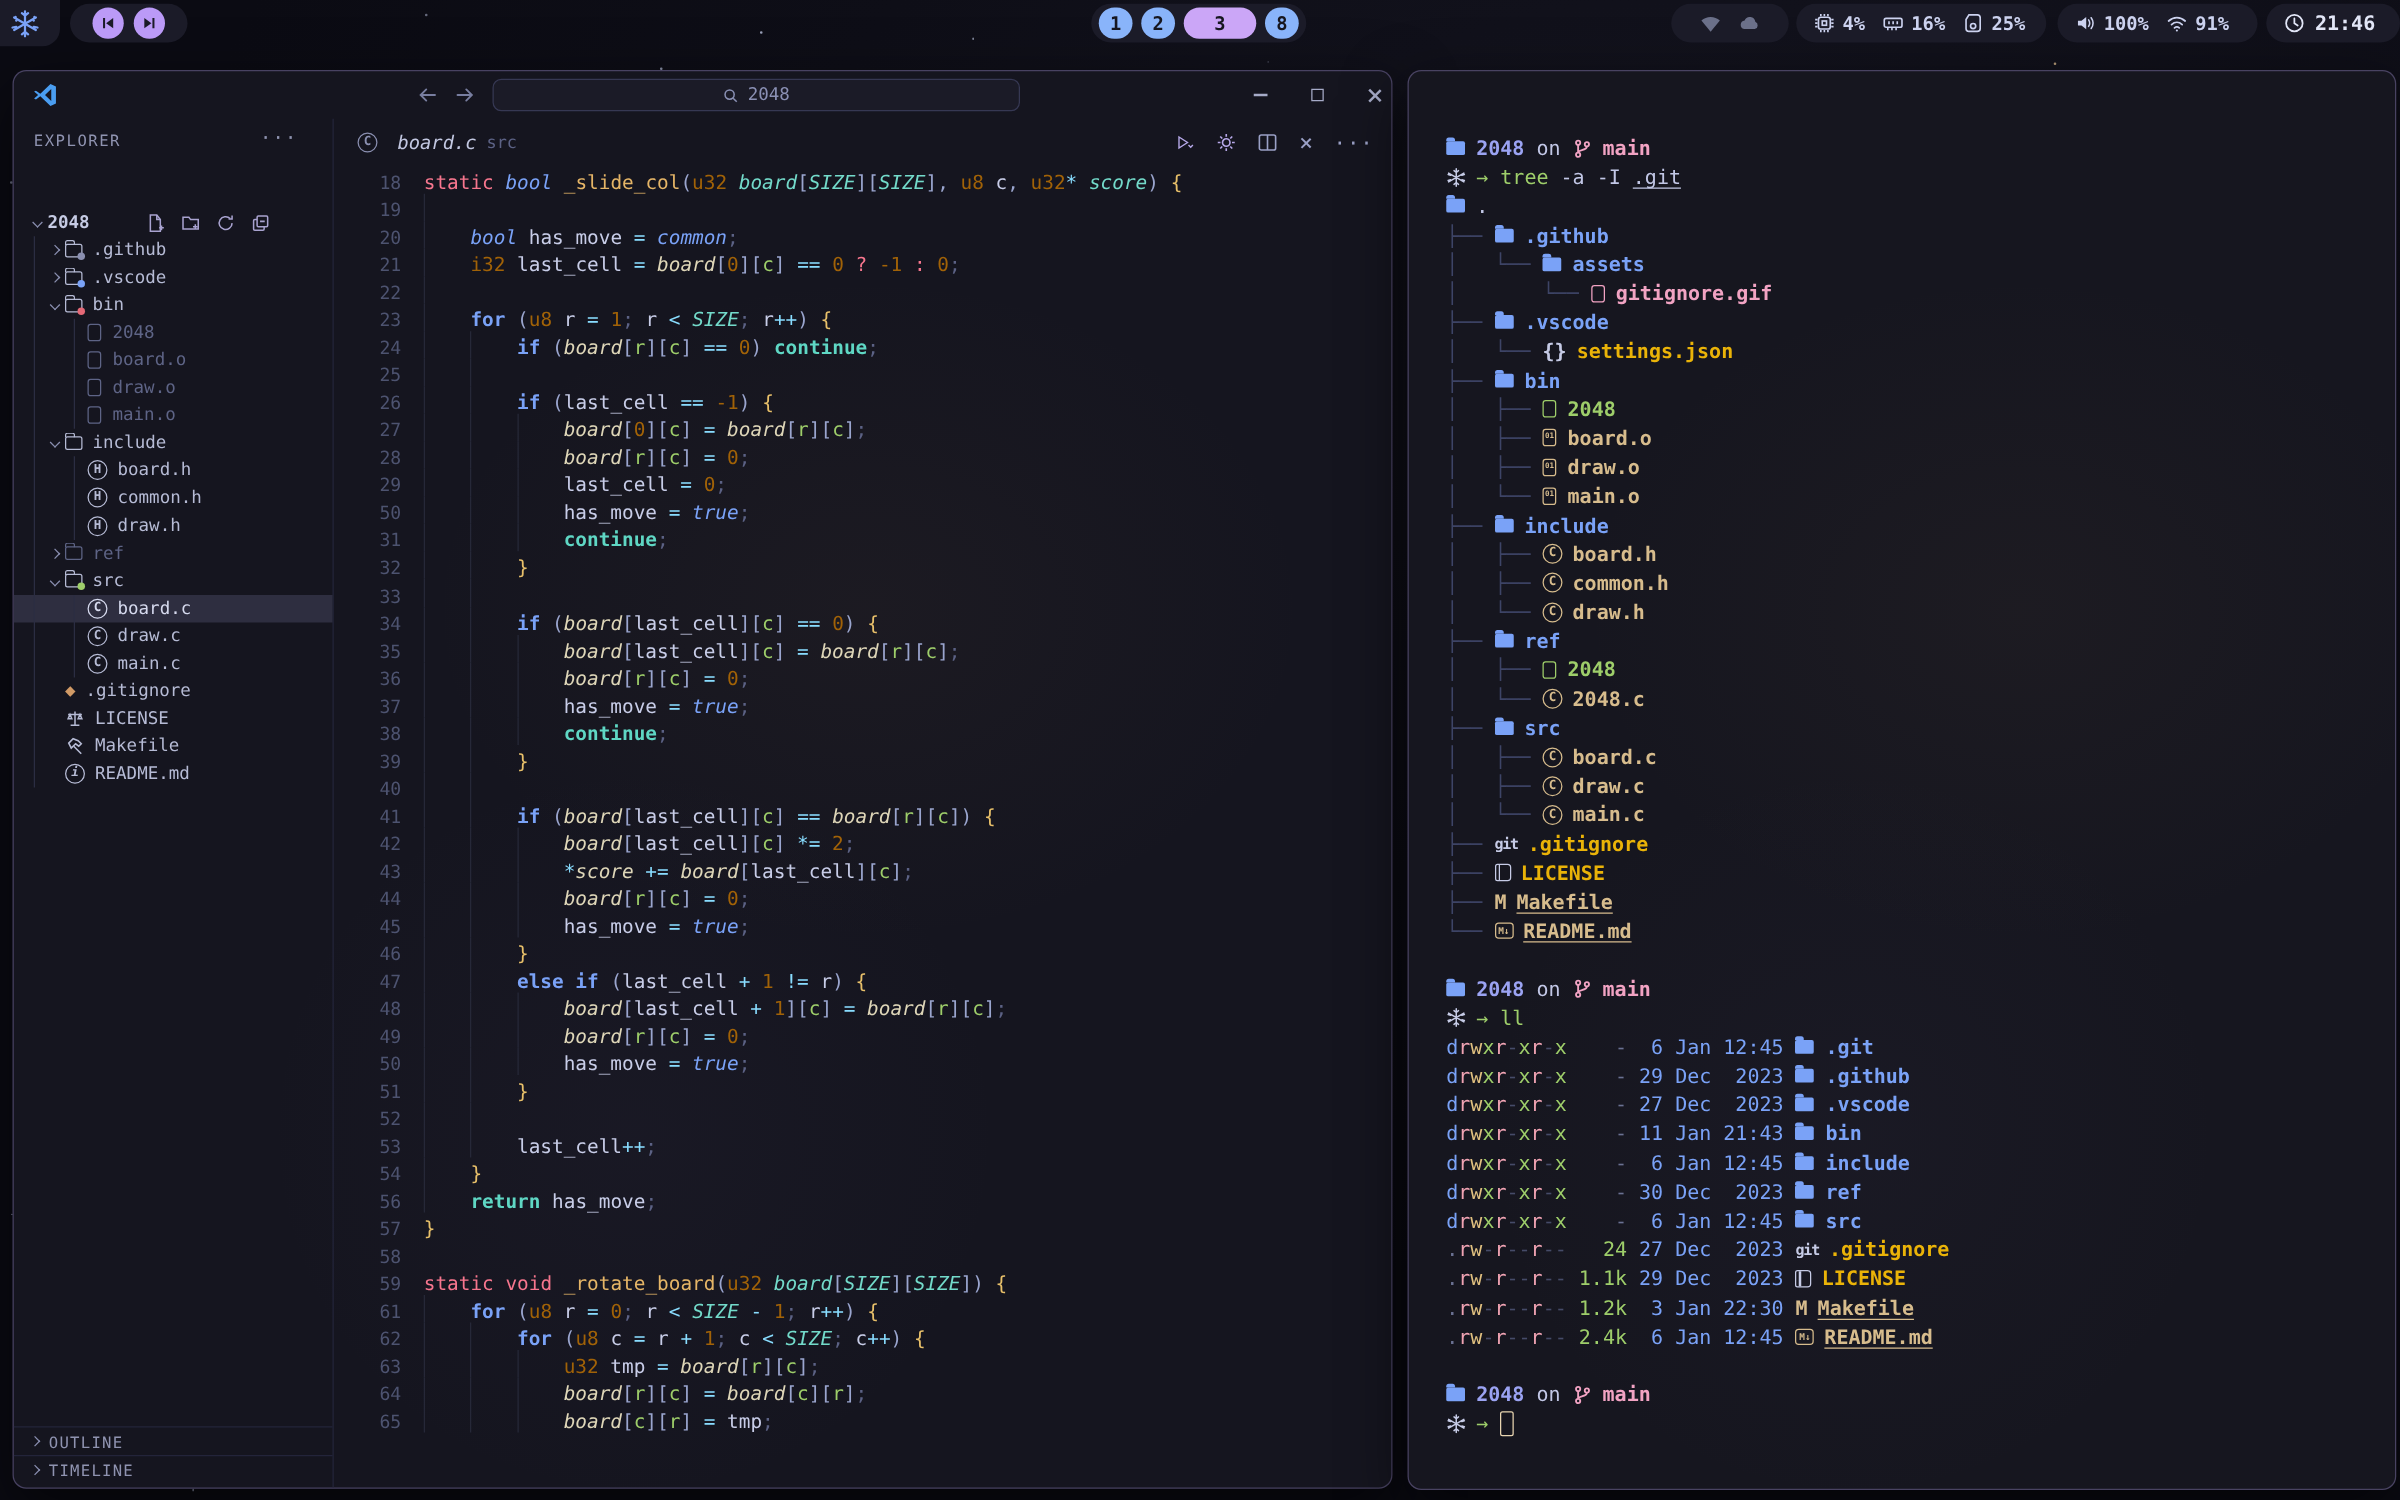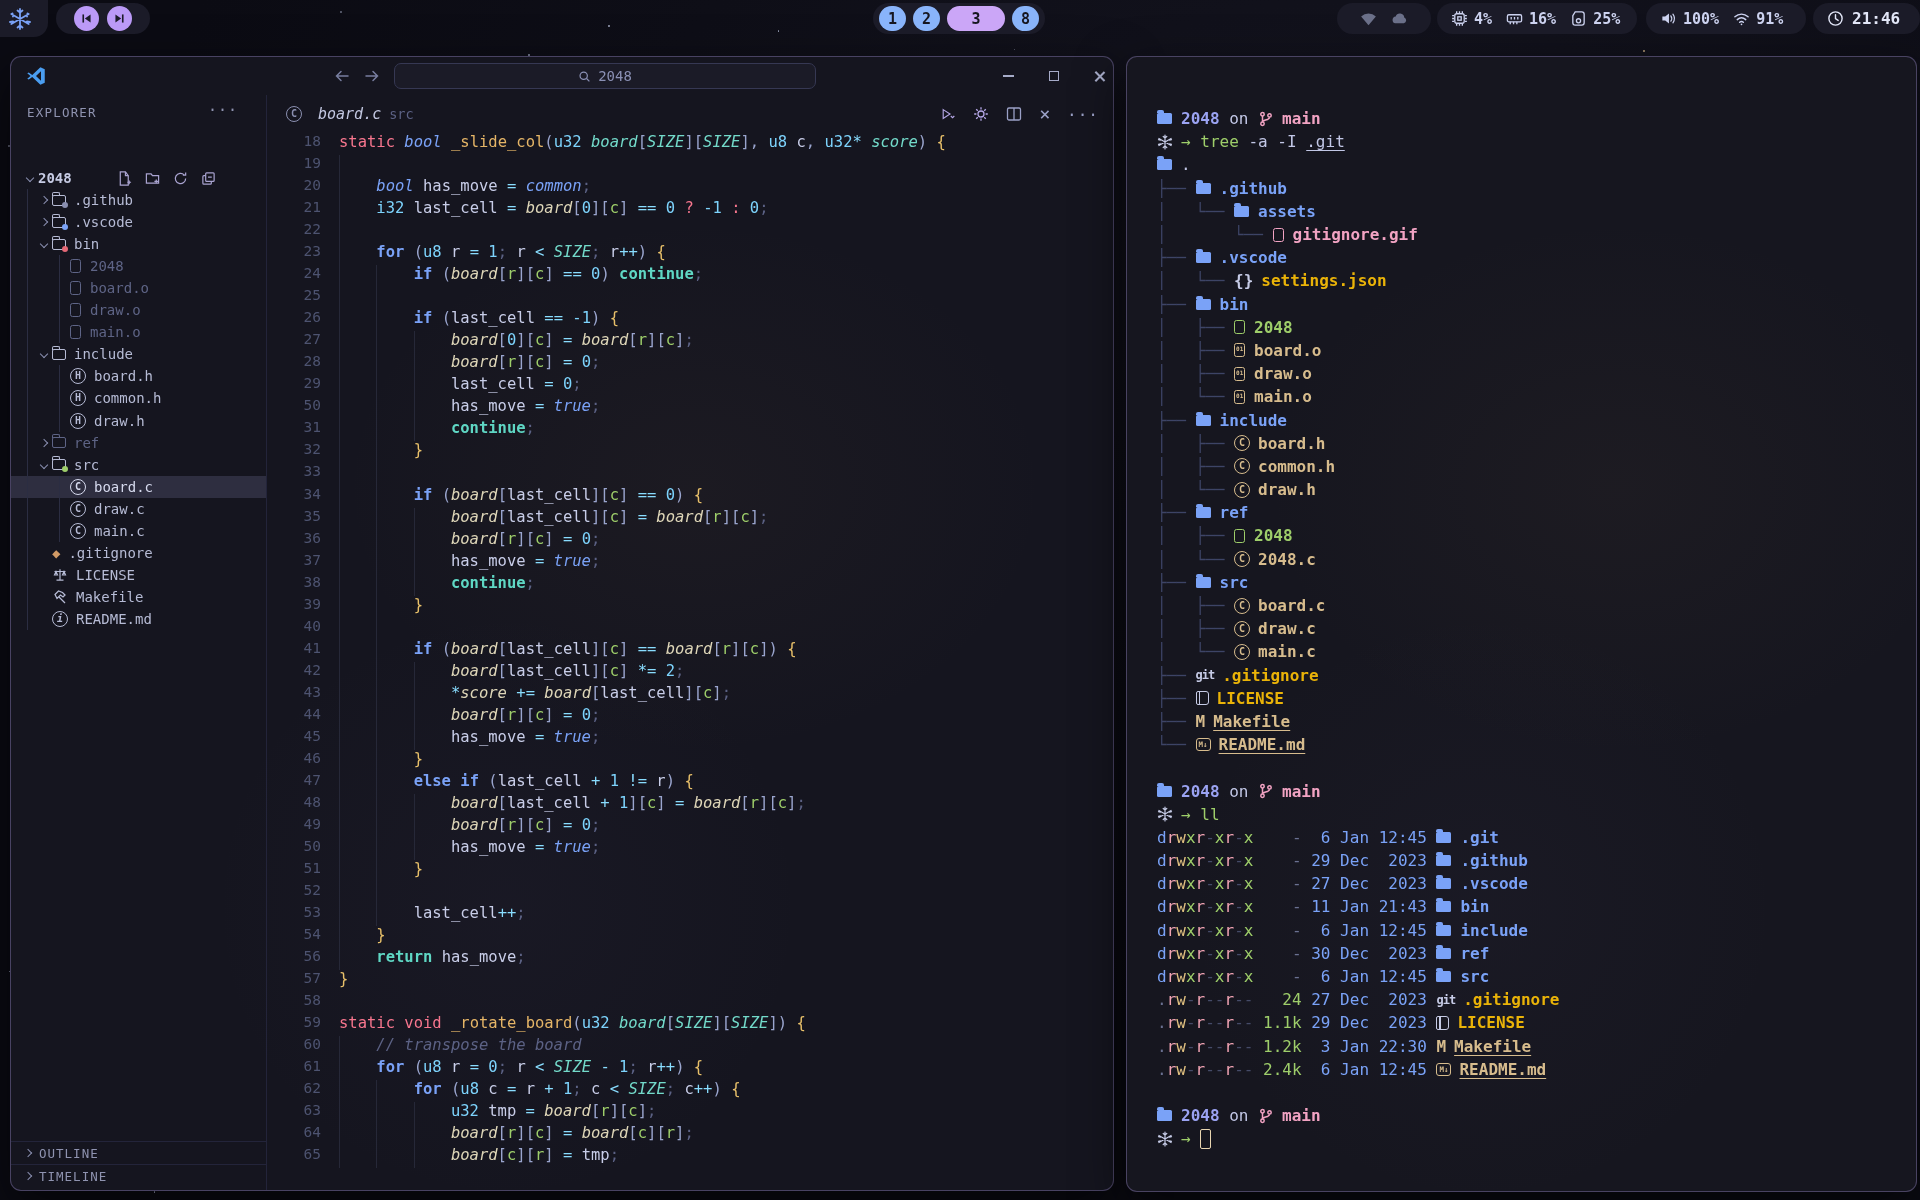--- a/index.html
+++ b/index.html
@@ -121,27 +121,27 @@
   #tab-active { position:absolute; left:8px; top:0; height:100%; display:flex; align-items:center;
                 gap:8px; padding:0 10px; }
   #tab-file { font-style:italic; color:#c3c8e2; font-size:15px; }
   #tab-dir { color:#5c6285; font-size:13.5px; }
   #tab-actions { position:absolute; right:14px; top:0; height:100%; display:flex; gap:17px;
                  align-items:center; color:#9aa0c6; }
   #tab-actions svg { width:16px; height:16px; }
   .accent-icon { color:#b6a8e8; }
 
   #code { position:absolute; left:257px; top:76px; right:0; bottom:0; font-size:15.5px; }
-  .cline { height:22.04px; display:flex; align-items:flex-start; white-space:pre; }
+  .cline { height:22.04px; display:flex; align-items:flex-end; white-space:pre; }
   .lnum { display:inline-block; width:53px; text-align:right; color:#4d5370; flex:none;
           padding-right:0; font-size:14.5px; }
   .lpad { width:18px; flex:none; }
   .ind { width:4ch; border-left:1px solid #262838; align-self:stretch; flex:none; }
   .tk-k{color:#f7768e} .tk-kb{color:#7aa2f7;font-weight:bold} .tk-tb{color:#5fd7c4;font-weight:bold}
-  .tk-ti{color:#7aa2f7;font-style:italic} .tk-o{color:#7dd3fc} .tk-f{color:#e5b567}
+  .tk-ti{color:#7aa2f7;font-style:italic} .tk-o{color:#a16207} .tk-f{color:#e5b567}
   .tk-si{color:#73daca;font-style:italic} .tk-pi{color:#ded6b8;font-style:italic}
   .tk-g{color:#9ece6a} .tk-v{color:#c8cde8} .tk-p{color:#9aa5ce} .tk-sc{color:#5c6285}
   .tk-op{color:#89ddff} .tk-q{color:#f7768e} .tk-y{color:#e8c06a} .tk-cm{color:#5c6285;font-style:italic}
 
   
   #term { position:absolute; left:30px; top:50px; right:10px; font-size:16px; }
   .trow { height:23.2px; white-space:pre; display:flex; align-items:center; }
   .tc-lav{color:#9ba3f2;font-weight:bold} .tc-fg{color:#c2c7e6}
   .tc-pink{color:#f2a3c3;font-weight:bold} .tc-pinkI{color:#f2a3c3}
   .tc-green{color:#9ece6a;font-weight:bold} .tc-greenN{color:#9ece6a}
@@ -560,21 +560,20 @@
       <div class="cline"><span class="lnum">49</span><span class="lpad"></span><span class="ind"></span><span class="ind"></span><span class="ind"></span><span class="tk-pi">board</span><span class="tk-p">[</span><span class="tk-g">r</span><span class="tk-p">]</span><span class="tk-p">[</span><span class="tk-g">c</span><span class="tk-p">]</span><span class="tk-op"> = </span><span class="tk-o">0</span><span class="tk-sc">;</span></div>
       <div class="cline"><span class="lnum">50</span><span class="lpad"></span><span class="ind"></span><span class="ind"></span><span class="ind"></span><span class="tk-v">has_move</span><span class="tk-op"> = </span><span class="tk-ti">true</span><span class="tk-sc">;</span></div>
       <div class="cline"><span class="lnum">51</span><span class="lpad"></span><span class="ind"></span><span class="ind"></span><span class="tk-y">}</span></div>
       <div class="cline"><span class="lnum">52</span><span class="lpad"></span><span class="ind"></span><span class="ind"></span></div>
       <div class="cline"><span class="lnum">53</span><span class="lpad"></span><span class="ind"></span><span class="ind"></span><span class="tk-v">last_cell</span><span class="tk-op">++</span><span class="tk-sc">;</span></div>
       <div class="cline"><span class="lnum">54</span><span class="lpad"></span><span class="ind"></span><span class="tk-y">}</span></div>
       <div class="cline"><span class="lnum">56</span><span class="lpad"></span><span class="ind"></span><span class="tk-tb">return</span><span> </span><span class="tk-v">has_move</span><span class="tk-sc">;</span></div>
       <div class="cline"><span class="lnum">57</span><span class="lpad"></span><span class="tk-y">}</span></div>
       <div class="cline"><span class="lnum">58</span><span class="lpad"></span></div>
       <div class="cline"><span class="lnum">59</span><span class="lpad"></span><span class="tk-k">static</span><span> </span><span class="tk-k">void</span><span> </span><span class="tk-f">_rotate_board</span><span class="tk-p">(</span><span class="tk-o">u32</span><span> </span><span class="tk-si">board</span><span class="tk-p">[</span><span class="tk-si">SIZE</span><span class="tk-p">]</span><span class="tk-p">[</span><span class="tk-si">SIZE</span><span class="tk-p">]</span><span class="tk-p">)</span><span> </span><span class="tk-y">{</span></div>
-      <div class="cline"><span class="lnum">60</span><span class="lpad"></span><span class="ind"></span><span class="tk-cm">// transpose the board</span></div>
       <div class="cline"><span class="lnum">61</span><span class="lpad"></span><span class="ind"></span><span class="tk-kb">for</span><span> </span><span class="tk-p">(</span><span class="tk-o">u8</span><span> </span><span class="tk-v">r</span><span class="tk-op"> = </span><span class="tk-o">0</span><span class="tk-sc">;</span><span> </span><span class="tk-v">r</span><span> </span><span class="tk-op">&lt;</span><span> </span><span class="tk-si">SIZE</span><span class="tk-op"> - </span><span class="tk-o">1</span><span class="tk-sc">;</span><span> </span><span class="tk-v">r</span><span class="tk-op">++</span><span class="tk-p">)</span><span> </span><span class="tk-y">{</span></div>
       <div class="cline"><span class="lnum">62</span><span class="lpad"></span><span class="ind"></span><span class="ind"></span><span class="tk-kb">for</span><span> </span><span class="tk-p">(</span><span class="tk-o">u8</span><span> </span><span class="tk-v">c</span><span class="tk-op"> = </span><span class="tk-v">r</span><span class="tk-op"> + </span><span class="tk-o">1</span><span class="tk-sc">;</span><span> </span><span class="tk-v">c</span><span> </span><span class="tk-op">&lt;</span><span> </span><span class="tk-si">SIZE</span><span class="tk-sc">;</span><span> </span><span class="tk-v">c</span><span class="tk-op">++</span><span class="tk-p">)</span><span> </span><span class="tk-y">{</span></div>
       <div class="cline"><span class="lnum">63</span><span class="lpad"></span><span class="ind"></span><span class="ind"></span><span class="ind"></span><span class="tk-o">u32</span><span> </span><span class="tk-v">tmp</span><span class="tk-op"> = </span><span class="tk-pi">board</span><span class="tk-p">[</span><span class="tk-g">r</span><span class="tk-p">]</span><span class="tk-p">[</span><span class="tk-g">c</span><span class="tk-p">]</span><span class="tk-sc">;</span></div>
       <div class="cline"><span class="lnum">64</span><span class="lpad"></span><span class="ind"></span><span class="ind"></span><span class="ind"></span><span class="tk-pi">board</span><span class="tk-p">[</span><span class="tk-g">r</span><span class="tk-p">]</span><span class="tk-p">[</span><span class="tk-g">c</span><span class="tk-p">]</span><span class="tk-op"> = </span><span class="tk-pi">board</span><span class="tk-p">[</span><span class="tk-g">c</span><span class="tk-p">]</span><span class="tk-p">[</span><span class="tk-g">r</span><span class="tk-p">]</span><span class="tk-sc">;</span></div>
       <div class="cline"><span class="lnum">65</span><span class="lpad"></span><span class="ind"></span><span class="ind"></span><span class="ind"></span><span class="tk-pi">board</span><span class="tk-p">[</span><span class="tk-g">c</span><span class="tk-p">]</span><span class="tk-p">[</span><span class="tk-g">r</span><span class="tk-p">]</span><span class="tk-op"> = </span><span class="tk-v">tmp</span><span class="tk-sc">;</span></div>
     </div>
 </div>
 
 <div class="window" id="terminal-window">
   <div class="smoke"></div>

